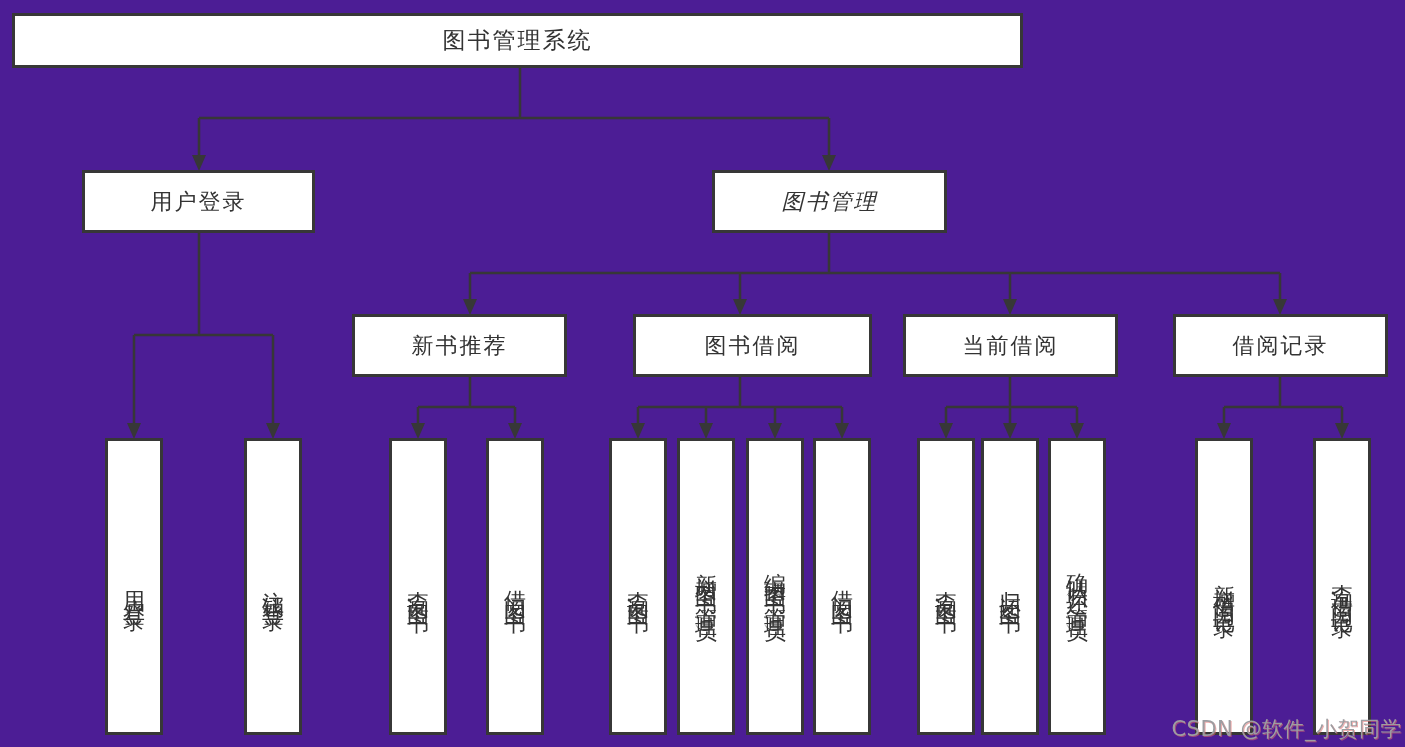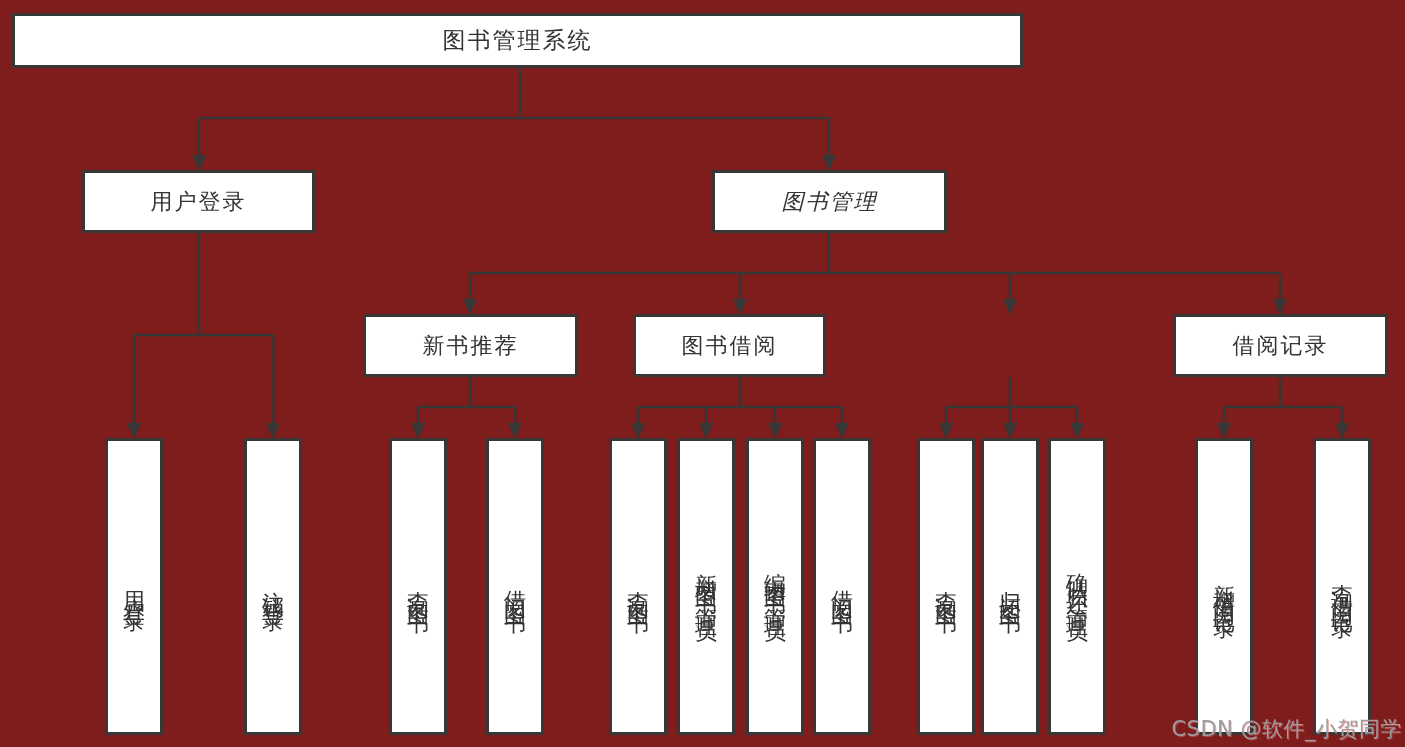--- a/index.html
+++ b/index.html
@@ -1,21 +1,21 @@
 <!DOCTYPE html>
 <html><head>
 <meta charset="utf-8">
 <style>
   html, body { margin: 0; padding: 0; }
   body { font-family: "DejaVu Sans", "Liberation Sans", sans-serif; }
   .canvas {
     position: relative;
     width: 1405px;
     height: 747px;
-    background: #7f1d1d;
+    background: #4c1d95;
     overflow: hidden;
   }
   svg.connectors {
     position: absolute;
     left: 0; top: 0;
     width: 1405px; height: 747px;
   }
   .node {
     position: absolute;
     box-sizing: border-box;
@@ -34,22 +34,22 @@
     font-size: 22px;
     letter-spacing: 7px;
     line-height: 1;
   }
   
   #n-root   { left: 12px;   top: 13px;  width: 1011px; height: 55px; font-size: 23px; }
   
   #n-login  { left: 82px;   top: 170px; width: 233px;  height: 63px; }
   #n-mgmt   { left: 712px;  top: 170px; width: 235px;  height: 63px; font-style: italic; }
   
-  #n-newbook { left: 363px;  top: 314px; width: 215px; height: 63px; }
-  #n-borrow  { left: 633px;  top: 314px; width: 193px; height: 63px; }
+  #n-newbook { left: 352px;  top: 314px; width: 215px; height: 63px; }
+  #n-borrow  { left: 633px;  top: 314px; width: 239px; height: 63px; }
   #n-current { left: 903px;  top: 314px; width: 215px; height: 63px; }
   #n-records { left: 1173px; top: 314px; width: 215px; height: 63px; }
   
   .leaf { top: 438px; width: 58px; height: 297px; }
   #l-user-login { left: 105px; }
   #l-logout     { left: 244px; }
   #l-nb-query   { left: 389px; }
   #l-nb-borrow  { left: 486px; }
   #l-bb-query   { left: 609px; }
   #l-bb-add     { left: 677px; }
@@ -116,20 +116,21 @@
     </g>
   </svg>
 
   <div class="node h-node" id="n-root">图书管理系统</div>
 
   <div class="node h-node" id="n-login">用户登录</div>
   <div class="node h-node" id="n-mgmt">图书管理</div>
 
   <div class="node h-node" id="n-newbook">新书推荐</div>
   <div class="node h-node" id="n-borrow">图书借阅</div>
+  <div class="node h-node" id="n-current">当前借阅</div>
   <div class="node h-node" id="n-records">借阅记录</div>
 
   <div class="node v-node leaf" id="l-user-login">用户登录</div>
   <div class="node v-node leaf" id="l-logout">注销登录</div>
 
   <div class="node v-node leaf" id="l-nb-query">查询图书</div>
   <div class="node v-node leaf" id="l-nb-borrow">借阅图书</div>
 
   <div class="node v-node leaf" id="l-bb-query">查询图书</div>
   <div class="node v-node leaf" id="l-bb-add">新增图书（管理员）</div>

